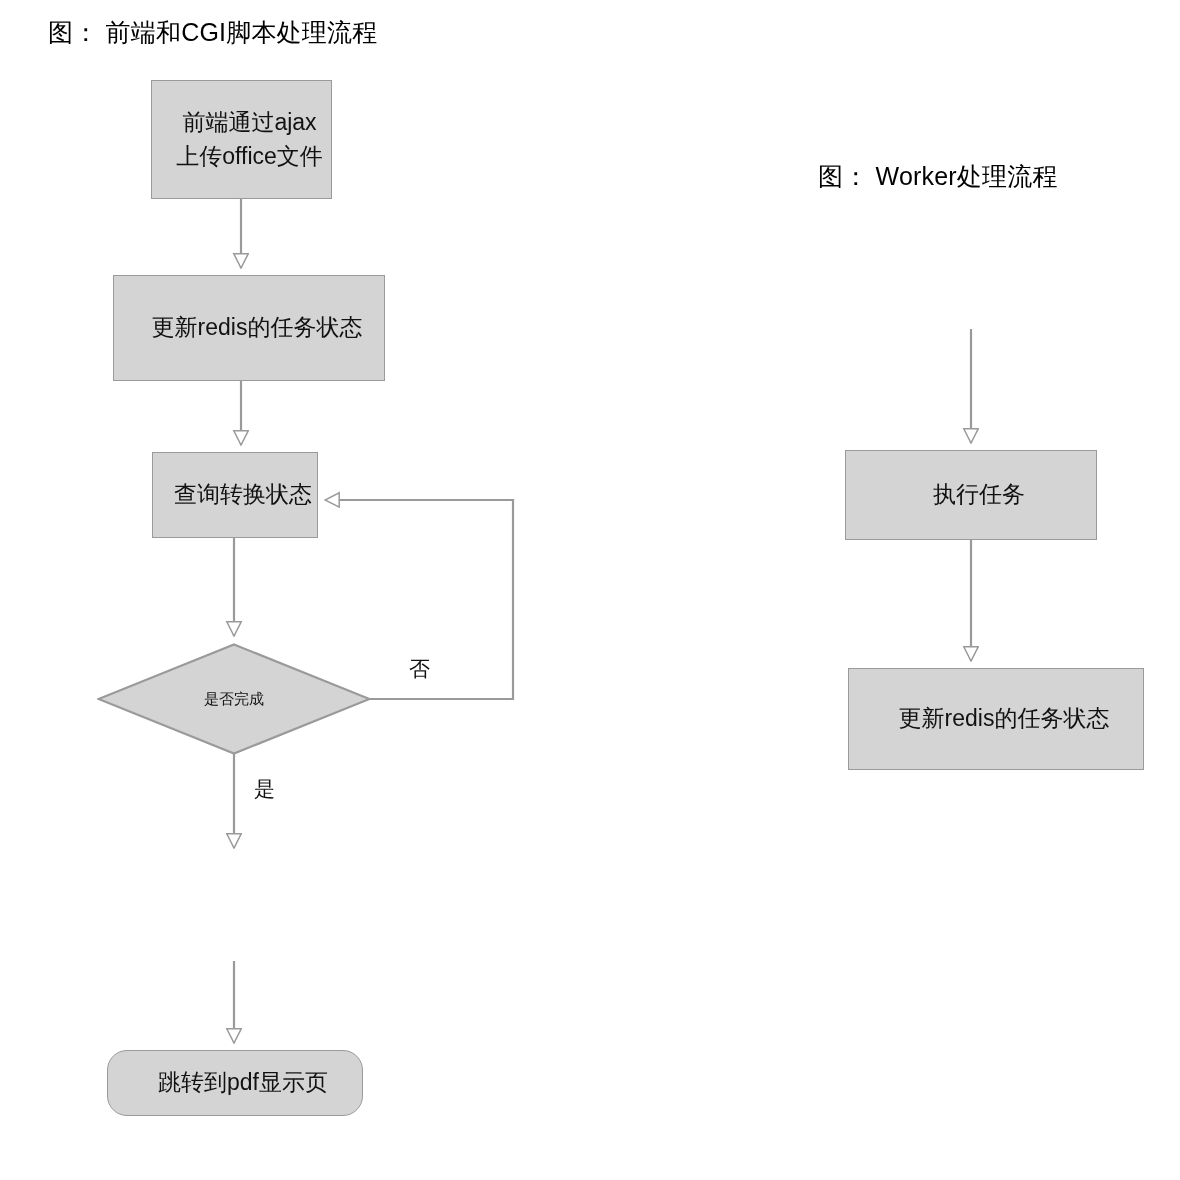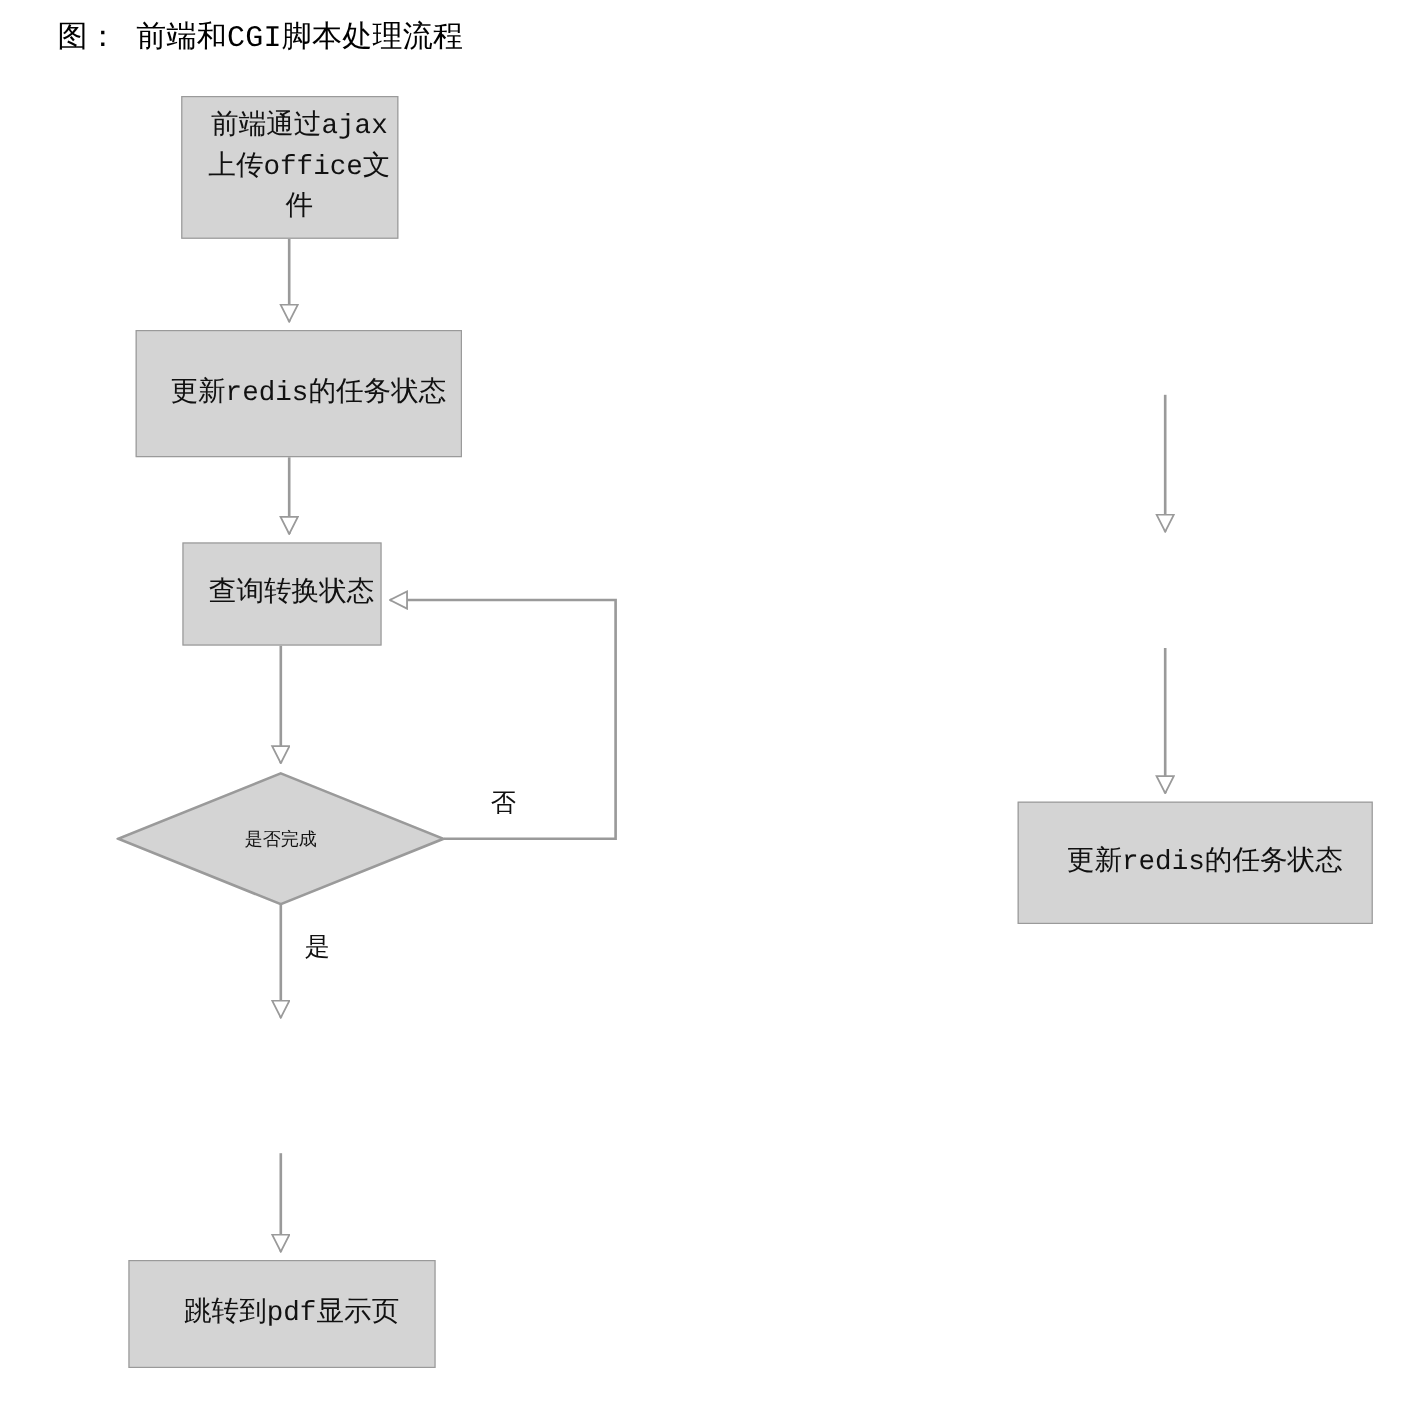--- a/index.html
+++ b/index.html
@@ -9,21 +9,20 @@
   }
   body {
     font-family: "Liberation Sans", "DejaVu Sans", sans-serif;
   }
   #canvas {
     position: relative;
     width: 1180px;
     height: 1180px;
     background: #ffffff;
     overflow: hidden;
-    font-family: Liberation Mono, monospace;
   }
   .diagram-title {
     position: absolute;
     font-size: 25px;
     color: #000000;
     line-height: 1.2;
     white-space: nowrap;
     letter-spacing: 0.2px;
   }
   .node {
@@ -111,24 +110,26 @@
   <div class="node" style="left:152px; top:452px; width:166px; height:86px;">查询转换状态</div>
 
   <div class="diamond-wrap" style="left:97px; top:643px; width:274px; height:112px;">
     <svg width="274" height="112" viewBox="0 0 274 112">
       <polygon points="137,1.5 272.5,56 137,110.5 1.5,56" fill="#d4d4d4" stroke="#9a9a9a" stroke-width="2.2"></polygon>
     </svg>
     <div class="diamond-label">是否完成</div>
   </div>
 
 
-  <div class="node" style="left:107px; top:1050px; width:256px; height:90px;">跳转到pdf显示页</div>
+  <div class="node" style="left:107px; top:1050px; width:256px; height:66px;border-radius:20px;">跳转到pdf显示页</div>
 
   <div class="edge-label" style="left:409px; top:655px;">否</div>
 
   <div class="edge-label" style="left:254px; top:775px;">是</div>
 
+  <div class="diagram-title" style="left:818px; top:161px;">图： Worker处理流程</div>
 
 
+  <div class="node" style="left:845px; top:450px; width:252px; height:90px;">执行任务</div>
 
   <div class="node" style="left:848px; top:668px; width:296px; height:102px;">更新redis的任务状态</div>
 
 </div>
 
 </body></html>

